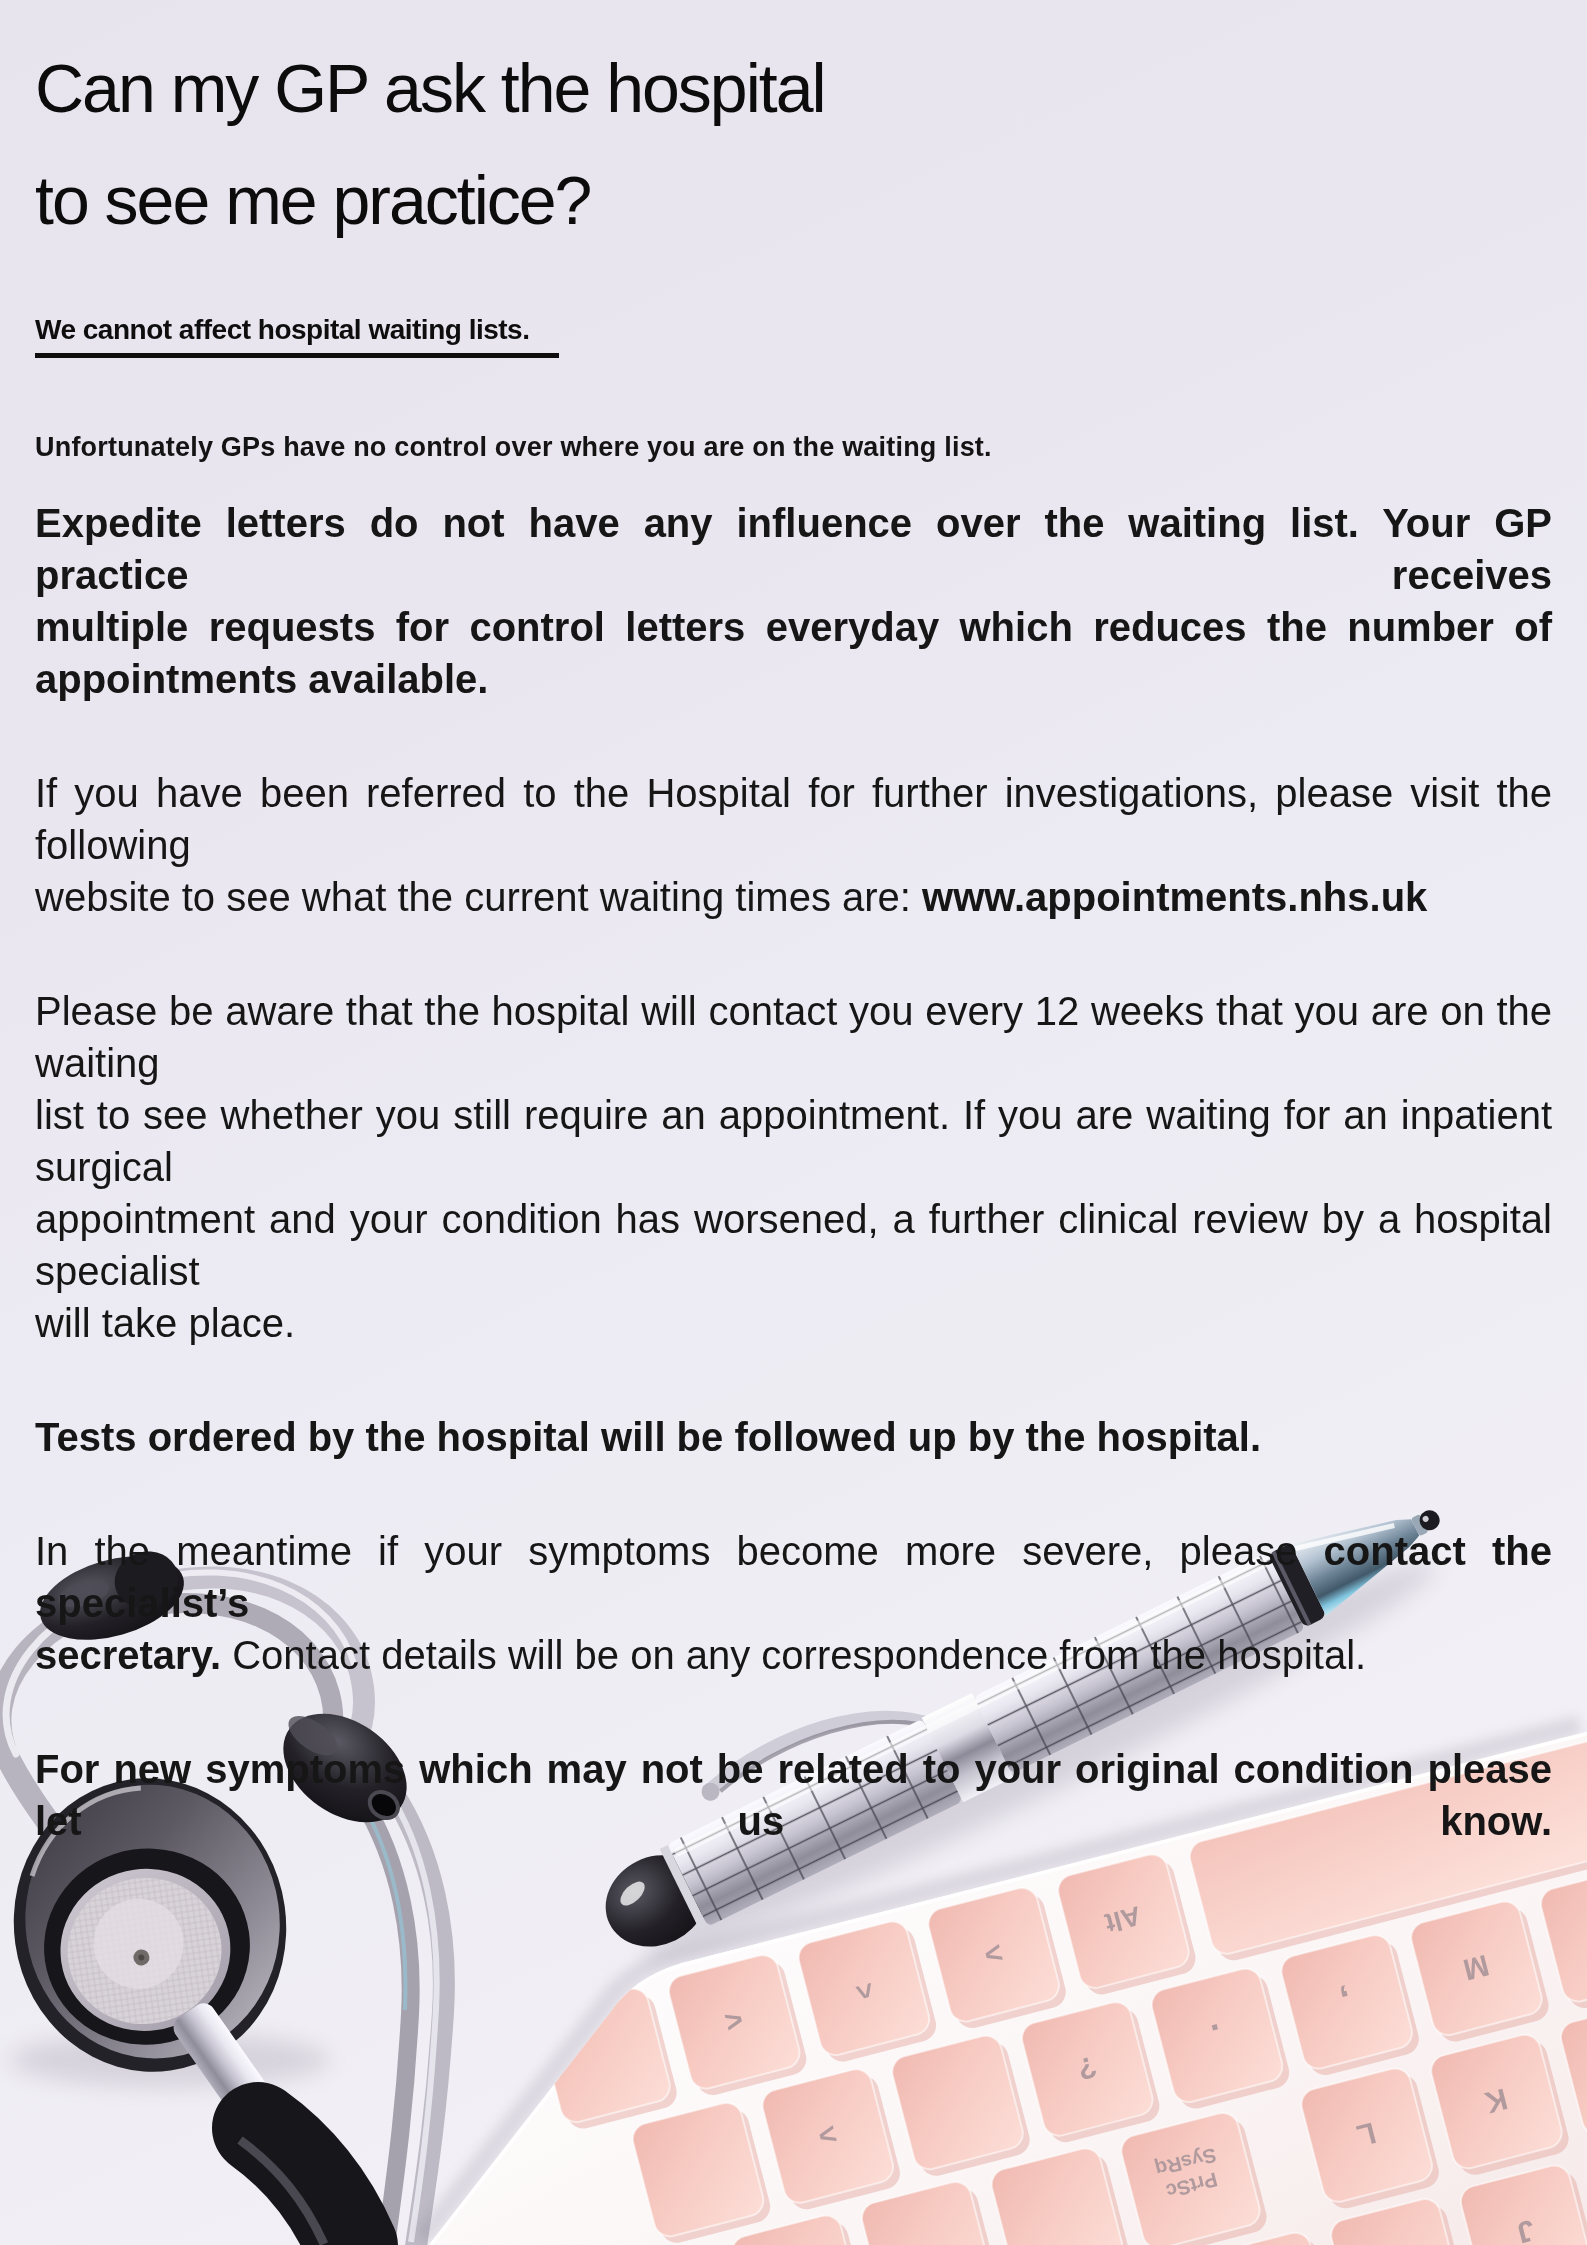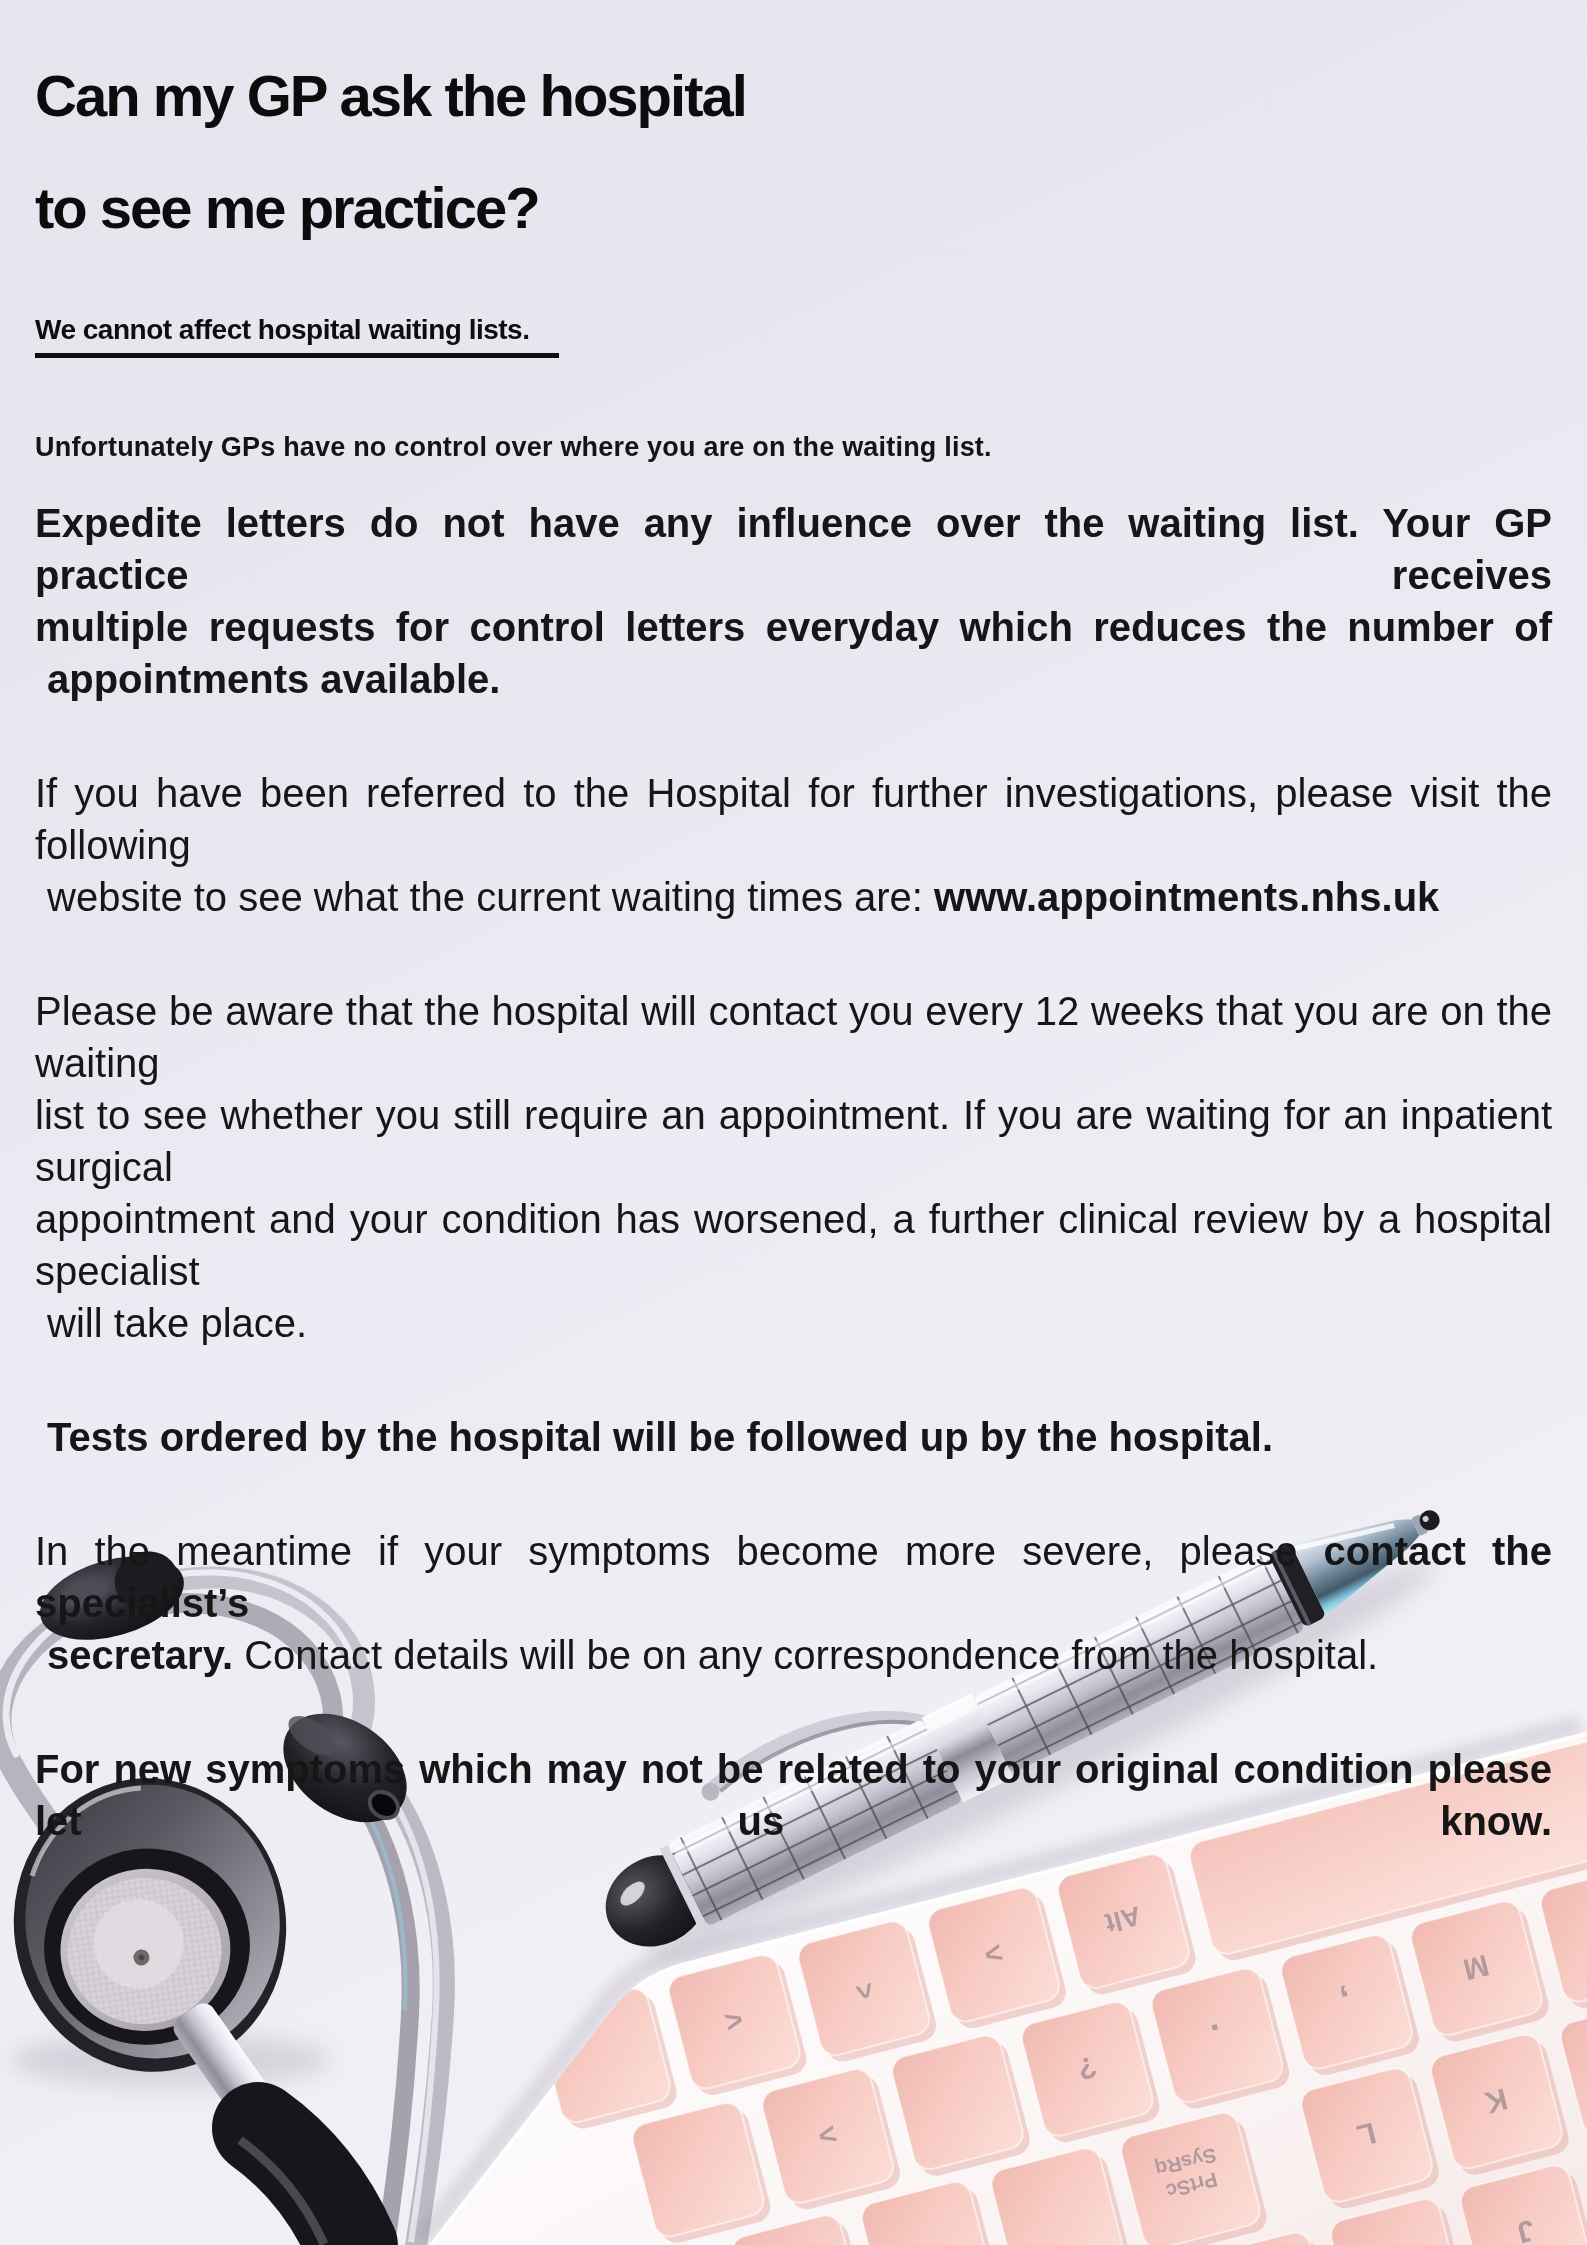--- a/index.html
+++ b/index.html
@@ -4,40 +4,40 @@
 <style>
   html,body{margin:0;padding:0;background:#cfcdd6;}
   .page{
     position:relative;width:1587px;height:2245px;overflow:hidden;
     background:linear-gradient(155deg,#e7e4ee 0%,#e9e6f0 28%,#ecEAF2 48%,#efedf4 66%,#f2f0f6 82%,#f3f1f6 100%);
     font-family:"Liberation Sans","DejaVu Sans",sans-serif;color:#161616;
   }
   .photo-svg{position:absolute;left:0;top:0;z-index:0;}
   .content{position:absolute;left:0;top:0;width:1587px;z-index:1;}
   .title{
-    position:absolute;left:35px;top:40px;width:1520px;
-    font-size:58px;font-weight:700;line-height:112px;letter-spacing:-2px;color:#0c0c0c;
+    position:absolute;left:35px;top:32px;width:1520px;
+    font-size:68px;font-weight:400;line-height:112px;letter-spacing:-2px;color:#0c0c0c;
   }
   .title .t-line{display:block;}
   .heading{position:absolute;left:35px;top:314px;}
   .heading .heading-text{
     display:inline-block;font-size:28px;font-weight:800;letter-spacing:-0.5px;color:#0e0e0e;
     border-bottom:5px solid #0e0e0e;padding-bottom:7px;padding-right:30px;
   }
   .subheading{
     position:absolute;left:35px;top:396px;width:1520px;
     font-size:27px;font-weight:700;letter-spacing:0.2px;color:#141414;margin-top:36px;
   }
   .paragraphs{position:absolute;left:35px;top:497px;width:1517px;font-size:40px;line-height:52px;}
   .para{margin:0 0 62px 0;}
   .para.bold{font-weight:700;}
   .para.regular{font-weight:400;}
   .para b{font-weight:700;}
   .p-line{text-align:justify;text-align-last:justify;}
-  .p-line.last{text-align-last:left;margin-left:12px;}
+  .p-line.last{text-align-last:left;}
 </style>
 </head>
 <body>
 
 <div class="page">
 
   <svg class="photo-svg" width="1587" height="2245" viewBox="0 0 1587 2245" xmlns="http://www.w3.org/2000/svg">
     <defs>
       <filter id="soft" x="-60%" y="-60%" width="220%" height="220%">
           <feGaussianBlur stdDeviation="11"></feGaussianBlur>

